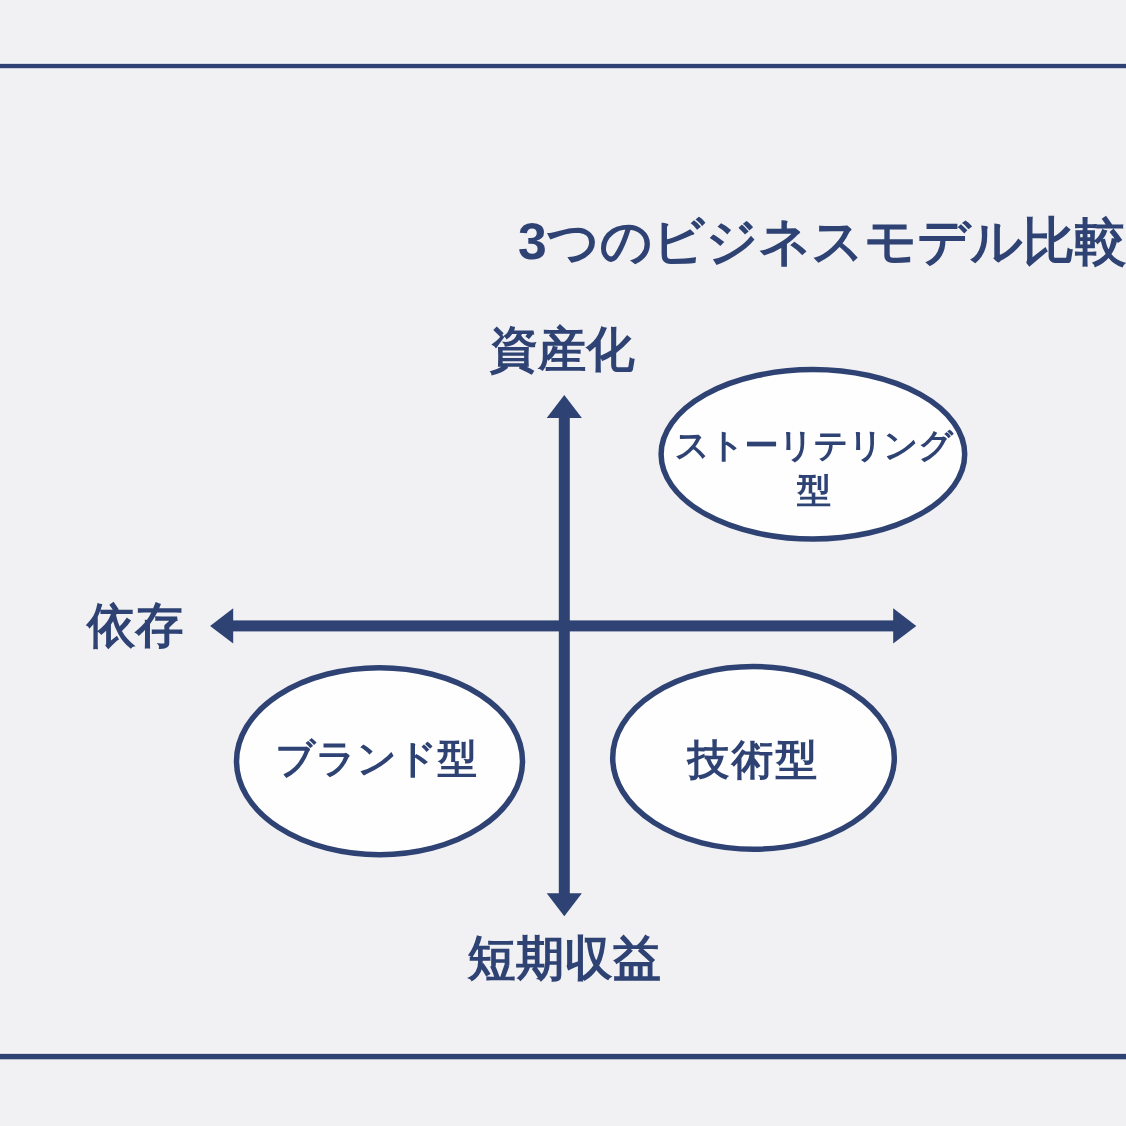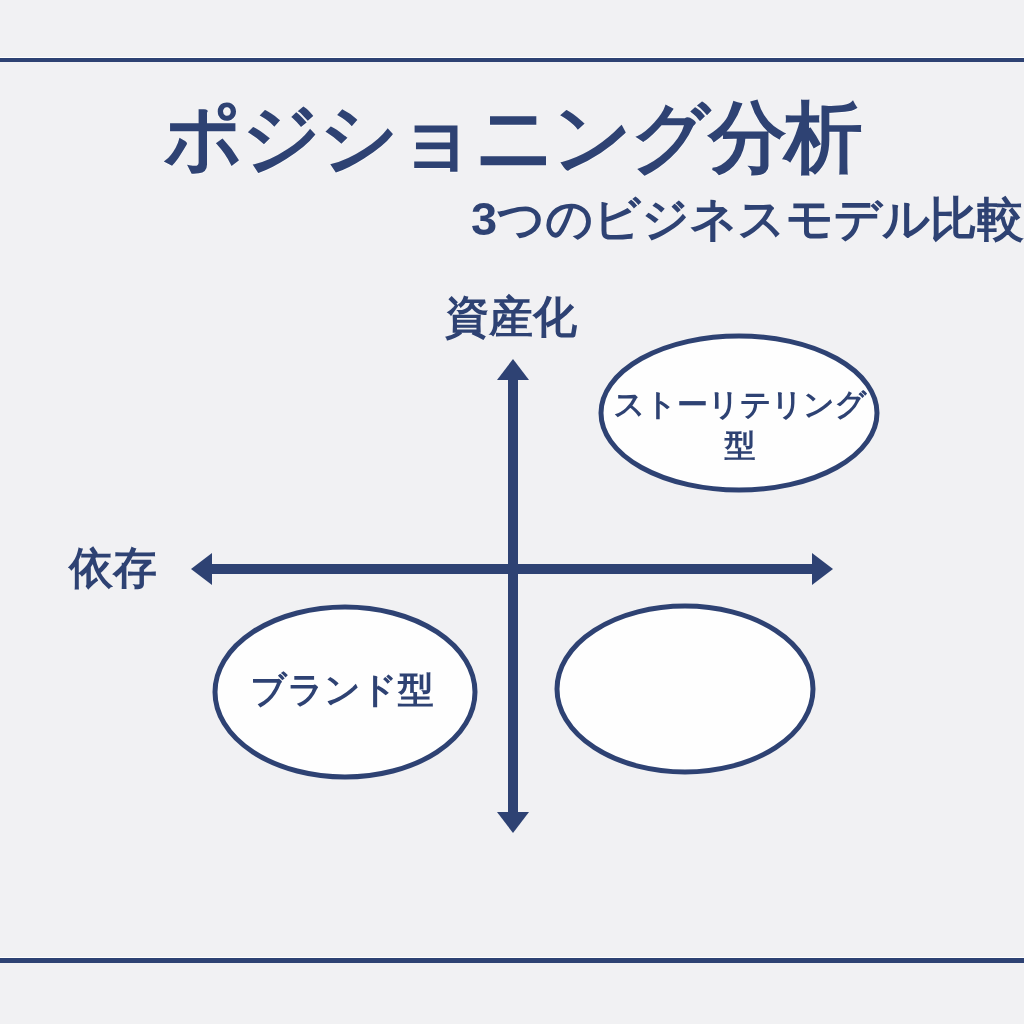--- a/index.html
+++ b/index.html
@@ -60,21 +60,21 @@
 
   .axis-label {
     position: absolute;
     transform: translate(-50%, -52%);
     font-size: 44px;
     font-weight: bold;
     white-space: nowrap;
   }
   .axis-label-top    { left: 511px; top: 319px; }
   .axis-label-bottom { left: 513px; top: 873px; }
-  .axis-label-left   { left: 113px; top: 570px; }
+  .axis-label-left   { left: 123px; top: 570px; }
   .axis-label-right  { left: 901px; top: 570px; }
 
   .bubble-label {
     position: absolute;
     transform: translate(-50%, -50%);
     font-weight: bold;
     text-align: center;
     white-space: nowrap;
   }
   .bubble-label-storytelling {
@@ -93,21 +93,20 @@
   }
 </style>
 </head>
 <body>
 
 <div class="canvas">
 
   <div class="rule rule-top"></div>
   <div class="rule rule-bottom"></div>
 
-  <div class="title">ポジショニング分析</div>
   <div class="subtitle">3つのビジネスモデル比較</div>
 
   <svg class="diagram-svg" width="1024" height="1024" viewBox="0 0 1024 1024">
 
     <g fill="#2e4273" stroke="none">
       <rect x="508" y="372" width="10" height="448"></rect>
       <polygon points="513,359 497,380 529,380"></polygon>
       <polygon points="513,833 497,812 529,812"></polygon>
     </g>
 
@@ -116,21 +115,23 @@
       <polygon points="191,569 212,553 212,585"></polygon>
       <polygon points="833,569 812,553 812,585"></polygon>
     </g>
 
     <ellipse cx="739" cy="413" rx="138" ry="77" fill="#fefefe" stroke="#2e4273" stroke-width="5"></ellipse>
     <ellipse cx="345" cy="692" rx="130" ry="85" fill="#fefefe" stroke="#2e4273" stroke-width="5"></ellipse>
     <ellipse cx="685" cy="689" rx="128" ry="83" fill="#fefefe" stroke="#2e4273" stroke-width="5"></ellipse>
   </svg>
 
   <div class="axis-label axis-label-top">資産化</div>
+  <div class="axis-label axis-label-bottom">短期収益</div>
   <div class="axis-label axis-label-left">依存</div>
 
   <div class="bubble-label bubble-label-brand">ブランド型</div>
   <div class="bubble-label bubble-label-storytelling">
     <div>ストーリテリング</div>
     <div>型</div>
   </div>
+  <div class="bubble-label bubble-label-technology">技術型</div>
 
 </div>
 
 </body></html>

